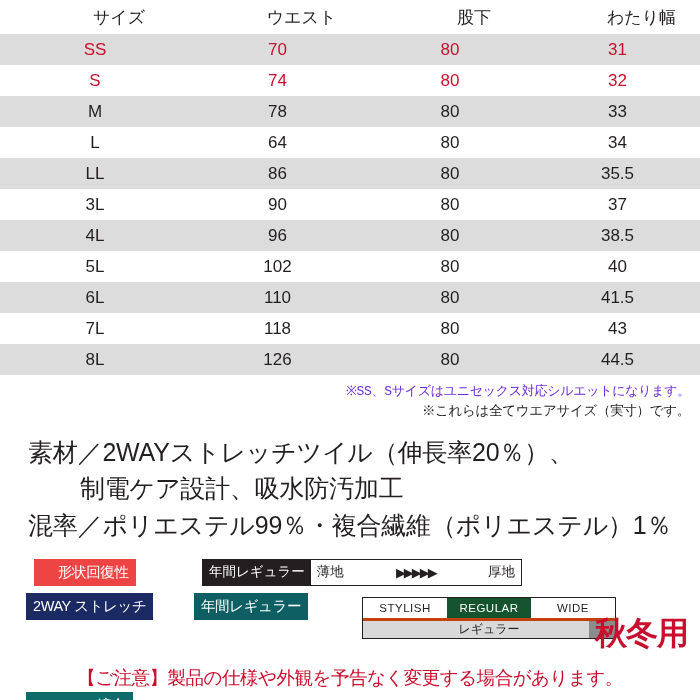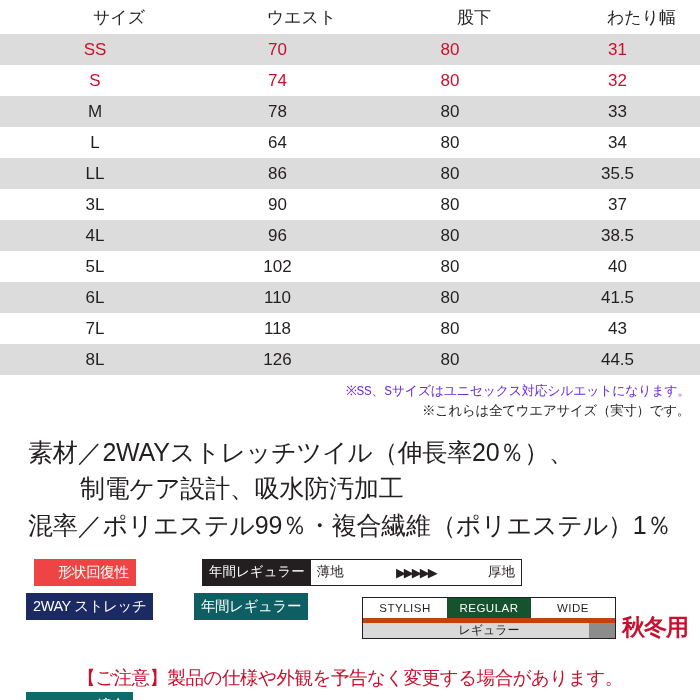--- a/index.html
+++ b/index.html
@@ -141,34 +141,34 @@
     color:#231f20;
     letter-spacing:0.5px;
   }
   .sil-top div.sel { background:#14532d; color:#ffffff; }
   .sil-bottom {
     height:20px;
     background:#d9d9d9;
     display:flex; align-items:center; justify-content:center;
     font-size:12px;
     color:#231f20;
-    border-top:5px solid #c2410c;
+    border-top:3px solid #c2410c;
     position:relative;
   }
   .sil-bottom .capend {
     position:absolute; top:0; right:0; bottom:0; width:26px;
     background:#8c8c8c;
   }
 
   
   .season {
     position:absolute;
     right:12px;
     top:612px;
-    font-size:23px;
+    font-size:32px;
     font-weight:bold;
     color:#c8102e;
     letter-spacing:-1px;
   }
 
   
   .caution {
     position:absolute;
     left:0; right:0;
     bottom:10px;

